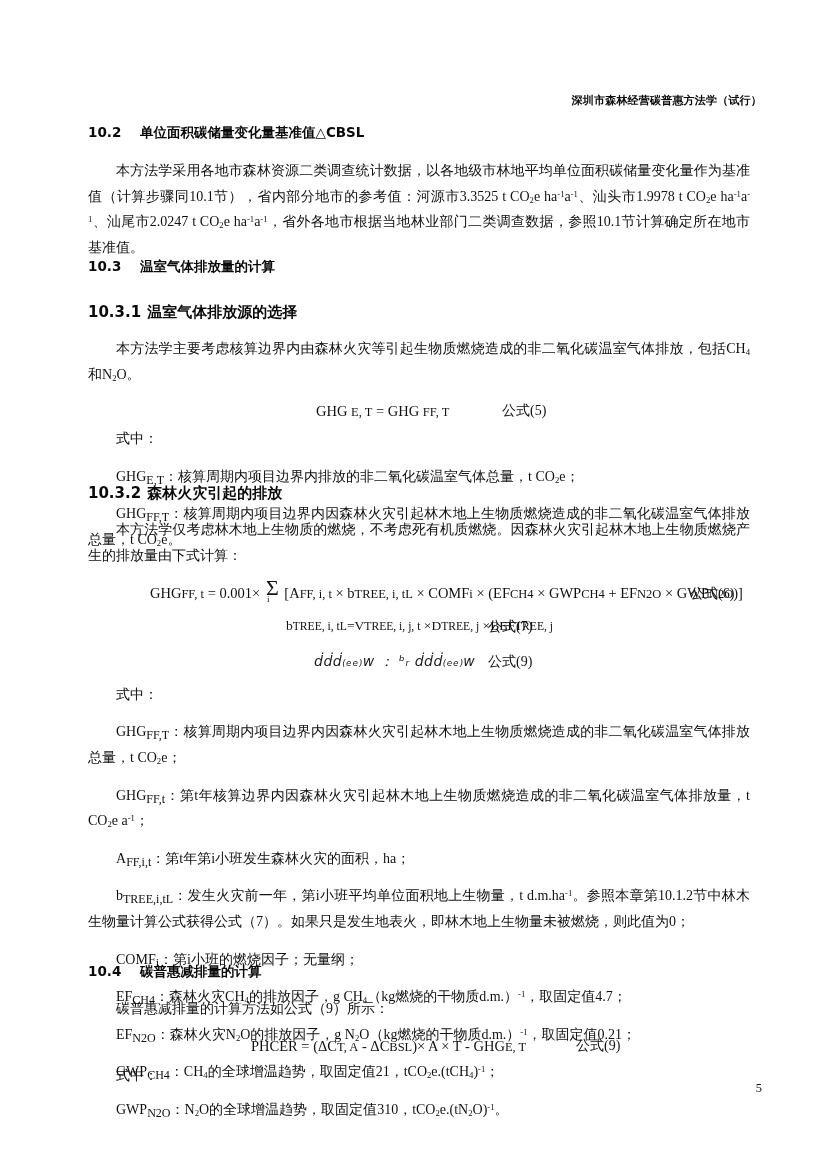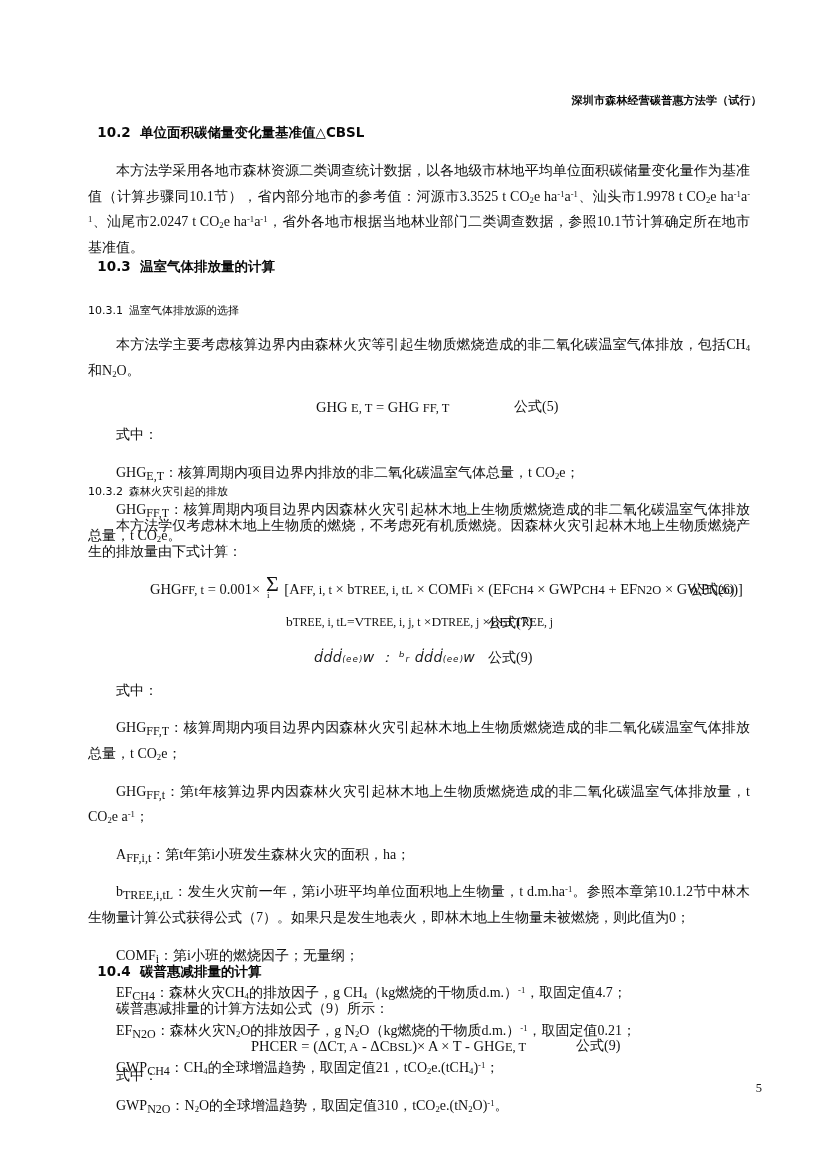--- a/index.html
+++ b/index.html
@@ -42,25 +42,25 @@
 
   
   .h2 {
     font-family: "DejaVu Sans", "Liberation Sans", sans-serif;
     font-weight: bold;
     font-size: 13.5px;
     color: #0a0a0a;
     margin: 0;
     white-space: nowrap;
   }
-  .h2 .num { display: inline-block; min-width: 52px; text-align: center; }
+  .h2 .num { display: inline-block; min-width: 52px; }
   .h3 {
     font-family: "DejaVu Sans", "Liberation Sans", sans-serif;
-    font-weight: normal;
-    font-size: 11px;
+    font-weight: bold;
+    font-size: 15px;
     color: #0a0a0a;
     margin: 0;
     white-space: nowrap;
   }
   .h3 .num { display: inline-block; margin-right: 6px; }
 
   
   p.body {
     margin: 12px;
     font-size: 14px;
@@ -165,21 +165,21 @@
     </div>
 
     <p class="body indent" style="margin-top:14px;">
       <span>本方法学主要考虑核算边界内由森林火灾等引起生物质燃烧造成的非二氧化碳温室气体排放，包括</span><span>CH<sub>4</sub>和N<sub>2</sub>O。</span>
     </p>
 
     <div class="formula-row" style="margin-top:4px; text-align:left;">
       <span class="formula-body" style="margin-left:240px;">
         GHG <span class="sm">E, T</span> = GHG <span class="sm">FF, T</span>
       </span>
-      <span class="formula-tag" style="left:438px; top:0;">公式(5)</span>
+      <span class="formula-tag" style="left:426px; top:0;">公式(5)</span>
     </div>
 
     <p class="body indent" style="margin-top:2px;">式中：</p>
 
     <p class="body indent">
       GHG<sub class="sm">E,T</sub>：核算周期内项目边界内排放的非二氧化碳温室气体总量，t CO<sub>2</sub>e；
     </p>
     <p class="body indent">
       GHG<sub class="sm">FF,T</sub>：核算周期内项目边界内因森林火灾引起林木地上生物质燃烧造成的非二氧化碳温室气体排放总量，t CO<sub>2</sub>e。
     </p>

